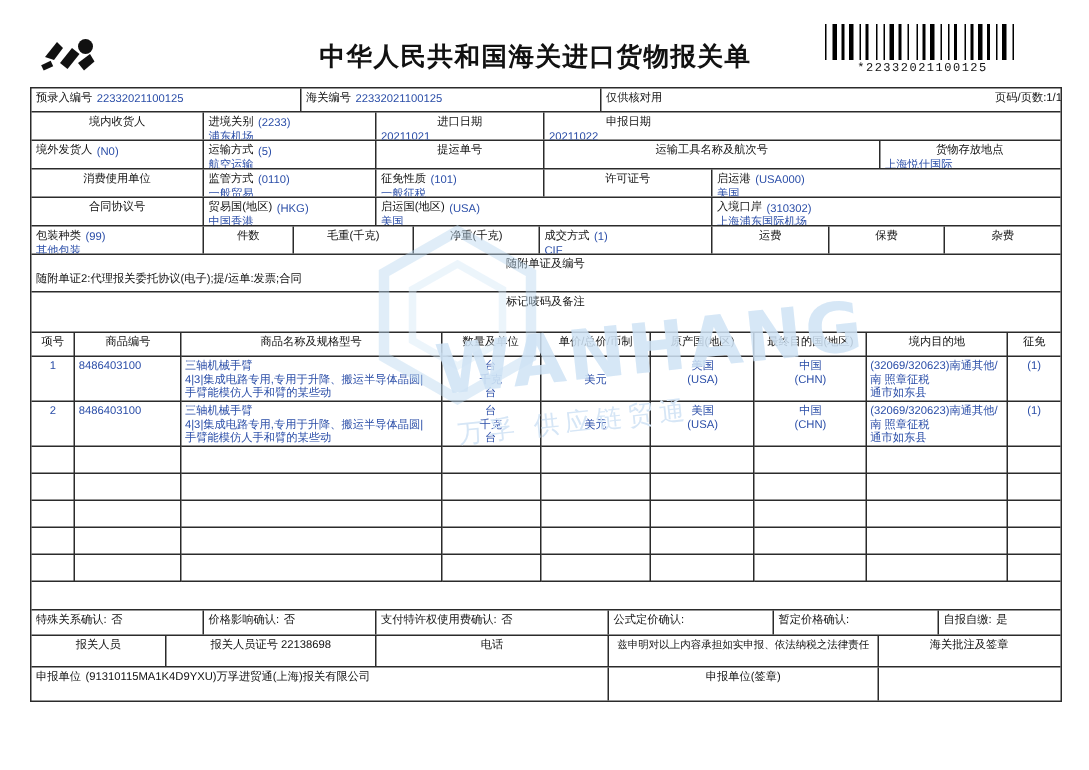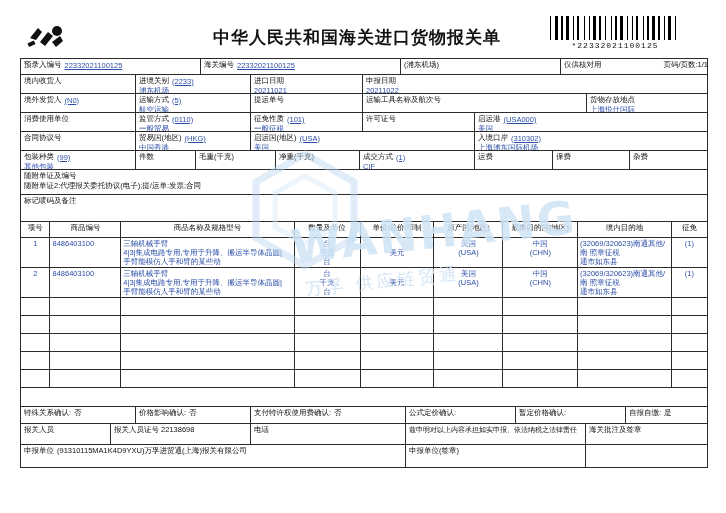--- a/index.html
+++ b/index.html
@@ -14,22 +14,22 @@
   .bars{height:24px;width:190px;}
   .bars i{display:inline-block;width:1px;height:24px;background:#000;margin-right:1px;vertical-align:top;}
   .bc-num{font-size:8px;font-family:"Liberation Mono","DejaVu Sans Mono",monospace;letter-spacing:1px;margin-top:1px;}
 
   
   .frame{position:absolute;left:20px;top:58px;width:686px;border:1px solid #2b2b2b;}
   .row{display:flex;border-bottom:1px solid #2b2b2b;}
   .row:last-child{border-bottom:none;}
   .cell{position:relative;border-right:1px solid #2b2b2b;padding:1px 3px;box-sizing:border-box;overflow:hidden;}
   .cell:last-child{border-right:none;}
-  .lbl{font-size:7.5px;color:#111;white-space:nowrap;}
-  .val{font-size:7.5px;color:#2b4ea8;white-space:nowrap;text-decoration:underline;}
+  .lbl{font-size:7.5px;color:#111;white-space:nowrap;text-align:center;}
+  .val{font-size:7.5px;color:#2b4ea8;white-space:nowrap;}
   .val-blk{font-size:7.5px;color:#111;}
   .h18{height:18px;}
   .h15{height:15px;}
   .h16{height:16px;}
   .line{display:flex;align-items:center;gap:3px;}
   .stack{line-height:9px;}
 
   
   .gtbl{width:100%;border-collapse:collapse;}
   .gtbl td,.gtbl th{border:1px solid #2b2b2b;font-size:7.5px;padding:1px 2px;vertical-align:top;}
@@ -76,25 +76,20 @@
       <div class="cell" style="width:180px">
         <div class="line">
             <span class="lbl">预录入编号</span>
             <span class="val">22332021100125</span>
           </div>
       </div>
       <div class="cell" style="width:200px">
         <div class="line">
             <span class="lbl">海关编号</span>
             <span class="val">22332021100125</span>
-          </div>
-      </div>
-      <div class="cell" style="width:160px">
-        <div class="line">
-            <span class="lbl">(浦东机场)</span>
           </div>
       </div>
       <div class="cell" style="width:145px">
         <div class="line">
             <span class="lbl">仅供核对用</span>
           </div>
       </div>
     </div>
 
     <div class="row h18">

